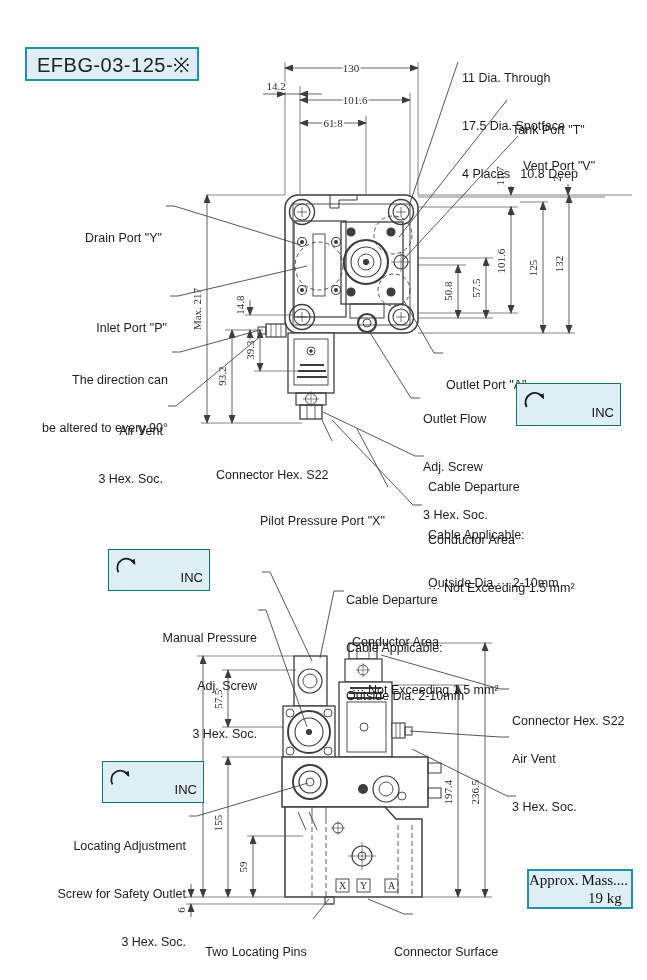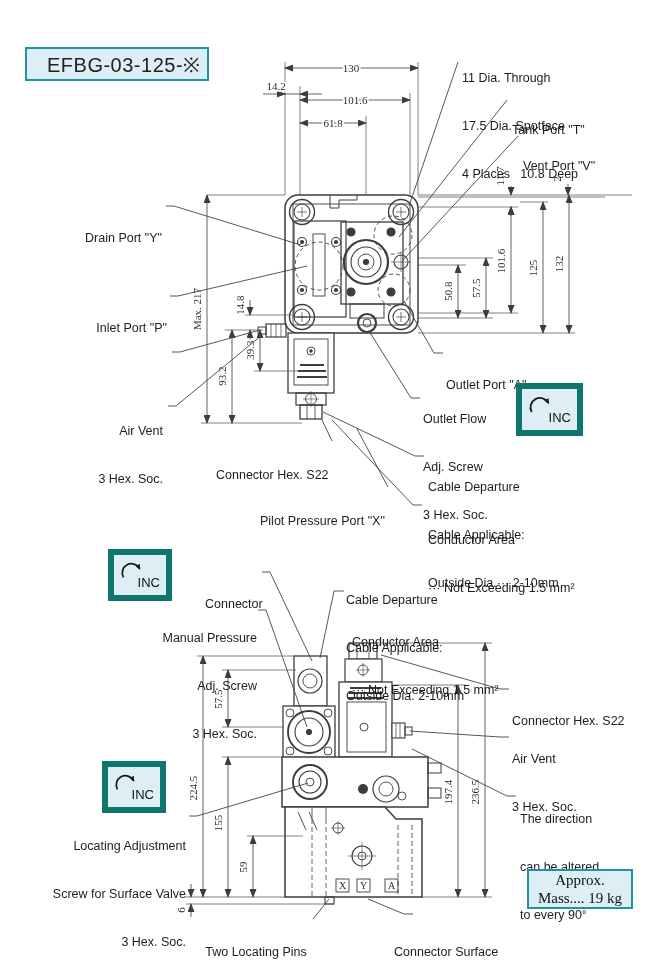--- a/index.html
+++ b/index.html
@@ -4,27 +4,27 @@
 <style>
   html,body{margin:0;padding:0;}
   body{width:647px;height:980px;background:#ffffff;font-family:"Liberation Sans",sans-serif;}
   .page{position:absolute;left:0;top:0;width:647px;height:980px;background:#fff;overflow:hidden;}
   svg.draw{position:absolute;left:0;top:0;}
   .lbl{position:absolute;font-size:12.5px;line-height:16px;color:#1d1d1d;white-space:pre;}
   .ra{text-align:right;}
   .ctr{text-align:center;}
   .titlebox{position:absolute;left:25px;top:47px;width:160px;height:30px;border:2px solid #1f93a3;
             background:#ddeef5;color:#222;font-size:20px;display:flex;align-items:center;
-            padding-left:20px;letter-spacing:0.5px;}
-  .incbox{position:absolute;border:6px solid #0f766e;background:#ddeef5;}
+            padding-left:10px;letter-spacing:0.5px;}
+  .incbox{position:absolute;border:1px solid #0f766e;background:#ddeef5;padding-left:48px;}
   .incbox .inctext{position:absolute;right:6px;bottom:5px;font-size:13px;color:#111;}
   .incbox svg{position:absolute;left:3px;top:3px;}
   .massbox{position:absolute;left:527px;top:869px;width:102px;height:36px;border:2px solid #1f93a3;
            background:#ddeef5;font-family:"Liberation Serif",serif;font-size:15px;line-height:18px;
-           color:#111;display:flex;flex-direction:column;justify-content:flex-end;text-align:center;}
+           color:#111;display:flex;flex-direction:row;justify-content:flex-end;text-align:center;}
   text.dim{font-family:"Liberation Serif",serif;font-size:11px;fill:#2b2b2b;text-anchor:middle;
            paint-order:stroke;stroke:#ffffff;stroke-width:3.5px;stroke-linejoin:round;}
   text.port{font-family:"Liberation Serif",serif;font-size:10px;fill:#2b2b2b;text-anchor:middle;}
 </style>
 </head>
 <body>
 
 <div class="page">
 
 <svg class="draw" width="647" height="980" viewBox="0 0 647 980">
@@ -288,20 +288,24 @@
 </div>
 <div class="lbl" style="left:523px;top:126px">
   <div>Vent Port "V"</div>
 </div>
 <div class="lbl ra" style="left:40px;top:198px;width:122px">
   <div>Drain Port "Y"</div>
 </div>
 <div class="lbl ra" style="left:40px;top:288px;width:127px">
   <div>Inlet Port "P"</div>
 </div>
+<div class="lbl ra" style="left:10px;top:340px;width:158px">
+  <div>The direction can</div>
+  <div>be altered to every 90°</div>
+</div>
 <div class="lbl ra" style="left:40px;top:391px;width:123px">
   <div>Air Vent</div>
   <div>3 Hex. Soc.</div>
 </div>
 <div class="lbl" style="left:216px;top:435px">
   <div>Connector Hex. S22</div>
 </div>
 <div class="lbl" style="left:260px;top:481px">
   <div>Pilot Pressure Port "X"</div>
 </div>
@@ -316,23 +320,20 @@
 <div class="lbl" style="left:428px;top:447px">
   <div>Cable Departure</div>
   <div>Cable Applicable:</div>
   <div>Outside Dia.··· 2-10mm</div>
 </div>
 <div class="lbl" style="left:428px;top:500px">
   <div>Conductor Area</div>
   <div>··· Not Exceeding 1.5 mm²</div>
 </div>
 
-<div class="lbl" style="left:205px;top:564px">
-  <div>Connector</div>
-</div>
 <div class="lbl ra" style="left:110px;top:598px;width:147px">
   <div>Manual Pressure</div>
   <div>Adj. Screw</div>
   <div>3 Hex. Soc.</div>
 </div>
 <div class="lbl" style="left:346px;top:560px">
   <div>Cable Departure</div>
   <div>Cable Applicable:</div>
   <div>Outside Dia. 2-10mm</div>
 </div>
@@ -340,28 +341,23 @@
   <div>Conductor Area</div>
   <div>··· Not Exceeding 1.5 mm²</div>
 </div>
 <div class="lbl" style="left:512px;top:681px">
   <div>Connector Hex. S22</div>
 </div>
 <div class="lbl" style="left:512px;top:719px">
   <div>Air Vent</div>
   <div>3 Hex. Soc.</div>
 </div>
-<div class="lbl" style="left:520px;top:779px">
-  <div>The direction</div>
-  <div>can be altered</div>
-  <div>to every 90°</div>
-</div>
 <div class="lbl ra" style="left:28px;top:806px;width:158px">
   <div>Locating Adjustment</div>
-  <div>Screw for Surface Valve</div>
+  <div>Screw for Safety Outlet</div>
   <div>3 Hex. Soc.</div>
 </div>
 <div class="lbl ctr" style="left:196px;top:912px;width:120px">
   <div>Two Locating Pins</div>
   
 </div>
 <div class="lbl" style="left:394px;top:912px">
   <div>Connector Surface</div>
   
 </div>

